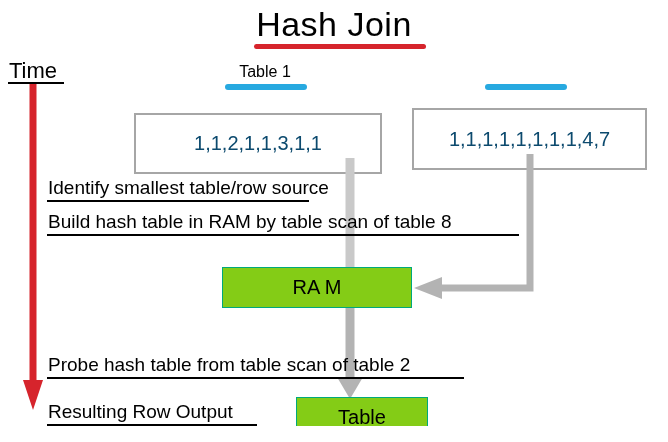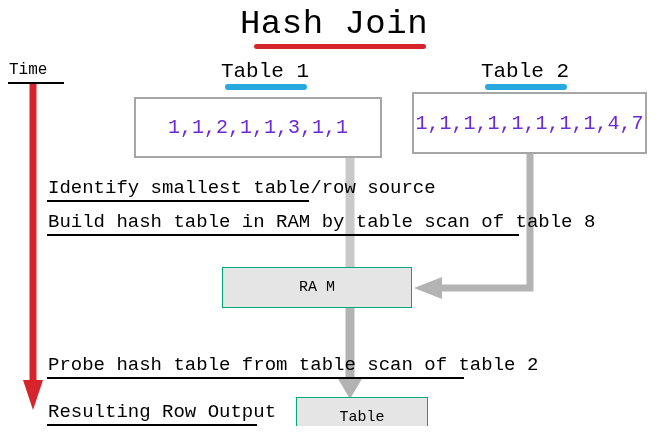--- a/index.html
+++ b/index.html
@@ -7,21 +7,21 @@
     margin: 0;
     padding: 0;
     background: #ffffff;
   }
   #canvas {
     position: relative;
     width: 668px;
     height: 426px;
     background: #ffffff;
     overflow: hidden;
-    font-family: Liberation Mono, monospace;
+    font-family: Liberation Sans, sans-serif;
     color: #000000;
   }
 
   
   #title {
     position: absolute;
     left: 0;
     top: 4px;
     width: 668px;
     text-align: center;
@@ -39,21 +39,21 @@
     height: 5px;
     background: #d6242c;
     border-radius: 3px;
   }
 
   
   #time-label {
     position: absolute;
     left: 9px;
     top: 58px;
-    font-size: 16px;
+    font-size: 22px;
     line-height: 25px;
     white-space: nowrap;
   }
   #time-rule {
     position: absolute;
     left: 8px;
     top: 82px;
     width: 56px;
     height: 2px;
     background: #000000;
@@ -62,21 +62,21 @@
     position: absolute;
     left: 22px;
     top: 84px;
     width: 24px;
     height: 326px;
   }
 
   
   .tbl-label {
     position: absolute;
-    font-size: 21px;
+    font-size: 16px;
     line-height: 24px;
     white-space: nowrap;
     text-align: center;
   }
   .tbl-rule {
     position: absolute;
     height: 6px;
     background: #27a9e0;
     border-radius: 3px;
   }
@@ -88,22 +88,23 @@
   
   .tbl-box {
     position: absolute;
     border: 2px solid #a6a6a6;
     background: #ffffff;
     box-sizing: border-box;
     display: flex;
     align-items: center;
     justify-content: center;
     font-size: 20px;
-    color: #6d28d9;
-    white-space: nowrap;
+    color: #0c4a6e;
+    white-space: nowrap;
+    margin-top: 16px;
   }
   #t1-box { left: 134px; top: 97px; width: 248px; height: 61px; }
   #t2-box { left: 412px; top: 92px; width: 235px; height: 62px; }
 
   
   .step {
     position: absolute;
     font-size: 19px;
     line-height: 24px;
     white-space: nowrap;
@@ -119,27 +120,27 @@
   #step2      { left: 48px; top: 210px; }
   #step2-rule { left: 47px; top: 234px; width: 472px; }
   #step3      { left: 48px; top: 353px; text-align: right; }
   #step3-rule { left: 47px; top: 377px; width: 417px; }
   #step4      { left: 48px; top: 400px; }
   #step4-rule { left: 47px; top: 424px; width: 210px; }
 
   
   .proc-box {
     position: absolute;
-    background: #e5e5e5;
+    background: #84cc16;
     border: 1.5px solid #00a87c;
     box-sizing: border-box;
     display: flex;
     align-items: center;
     justify-content: center;
-    font-size: 15px;
+    font-size: 20px;
     color: #000000;
     white-space: nowrap;
   }
   #ram-box    { left: 222px; top: 267px; width: 190px; height: 41px; }
   #output-box { left: 296px; top: 397px; width: 132px; height: 40px; }
 
   
   #connectors {
     position: absolute;
     left: 0;
@@ -161,21 +162,20 @@
   <div id="time-rule"></div>
   <svg id="time-arrow" viewBox="0 0 24 326" xmlns="http://www.w3.org/2000/svg">
     <line x1="11" y1="0" x2="11" y2="304" stroke="#d6242c" stroke-width="7"></line>
     <polygon points="11,326 1,296 21,296" fill="#d6242c"></polygon>
   </svg>
 
   <div class="tbl-label" id="t1-label">Table 1</div>
   <div class="tbl-rule" id="t1-rule"></div>
   <div class="tbl-box" id="t1-box">1,1,2,1,1,3,1,1</div>
 
-  <div class="tbl-label" id="t2-label">Table 2</div>
   <div class="tbl-rule" id="t2-rule"></div>
   <div class="tbl-box" id="t2-box">1,1,1,1,1,1,1,1,4,7</div>
 
   <svg id="connectors" viewBox="0 0 668 442" xmlns="http://www.w3.org/2000/svg">
 
     <line x1="350" y1="158" x2="350" y2="267" stroke="#c9c9c9" stroke-width="9"></line>
 
     <polyline points="530,154 530,288 437,288" fill="none" stroke="#b3b3b3" stroke-width="7"></polyline>
     <polygon points="414,288 442,277 442,299" fill="#b3b3b3"></polygon>
 

